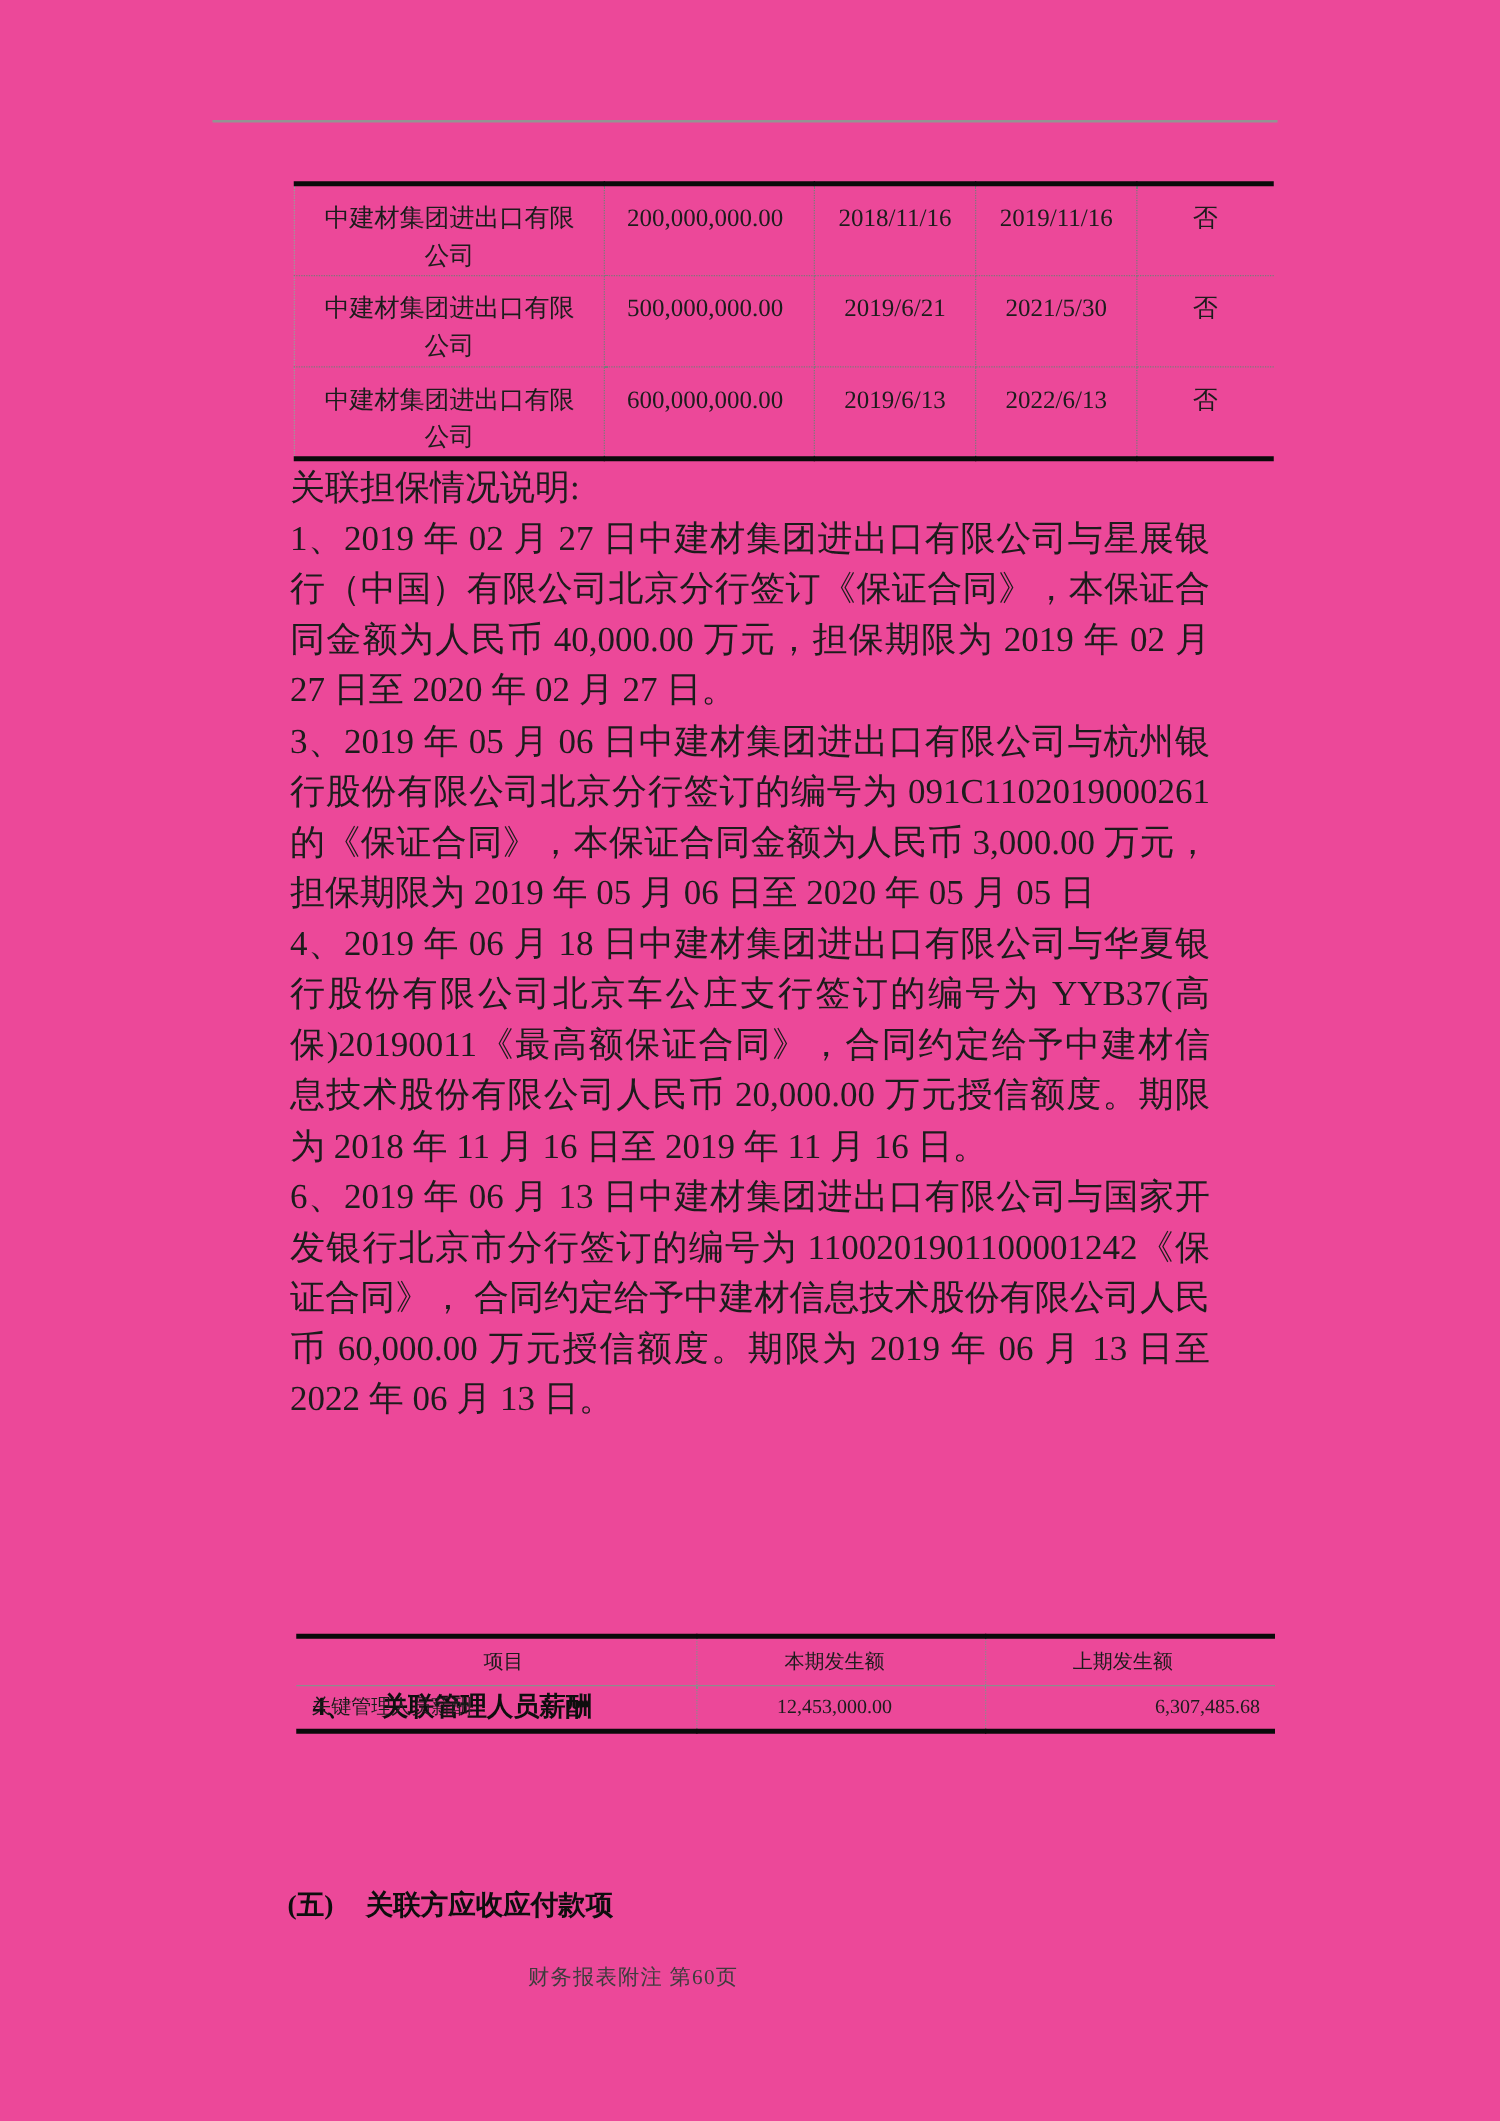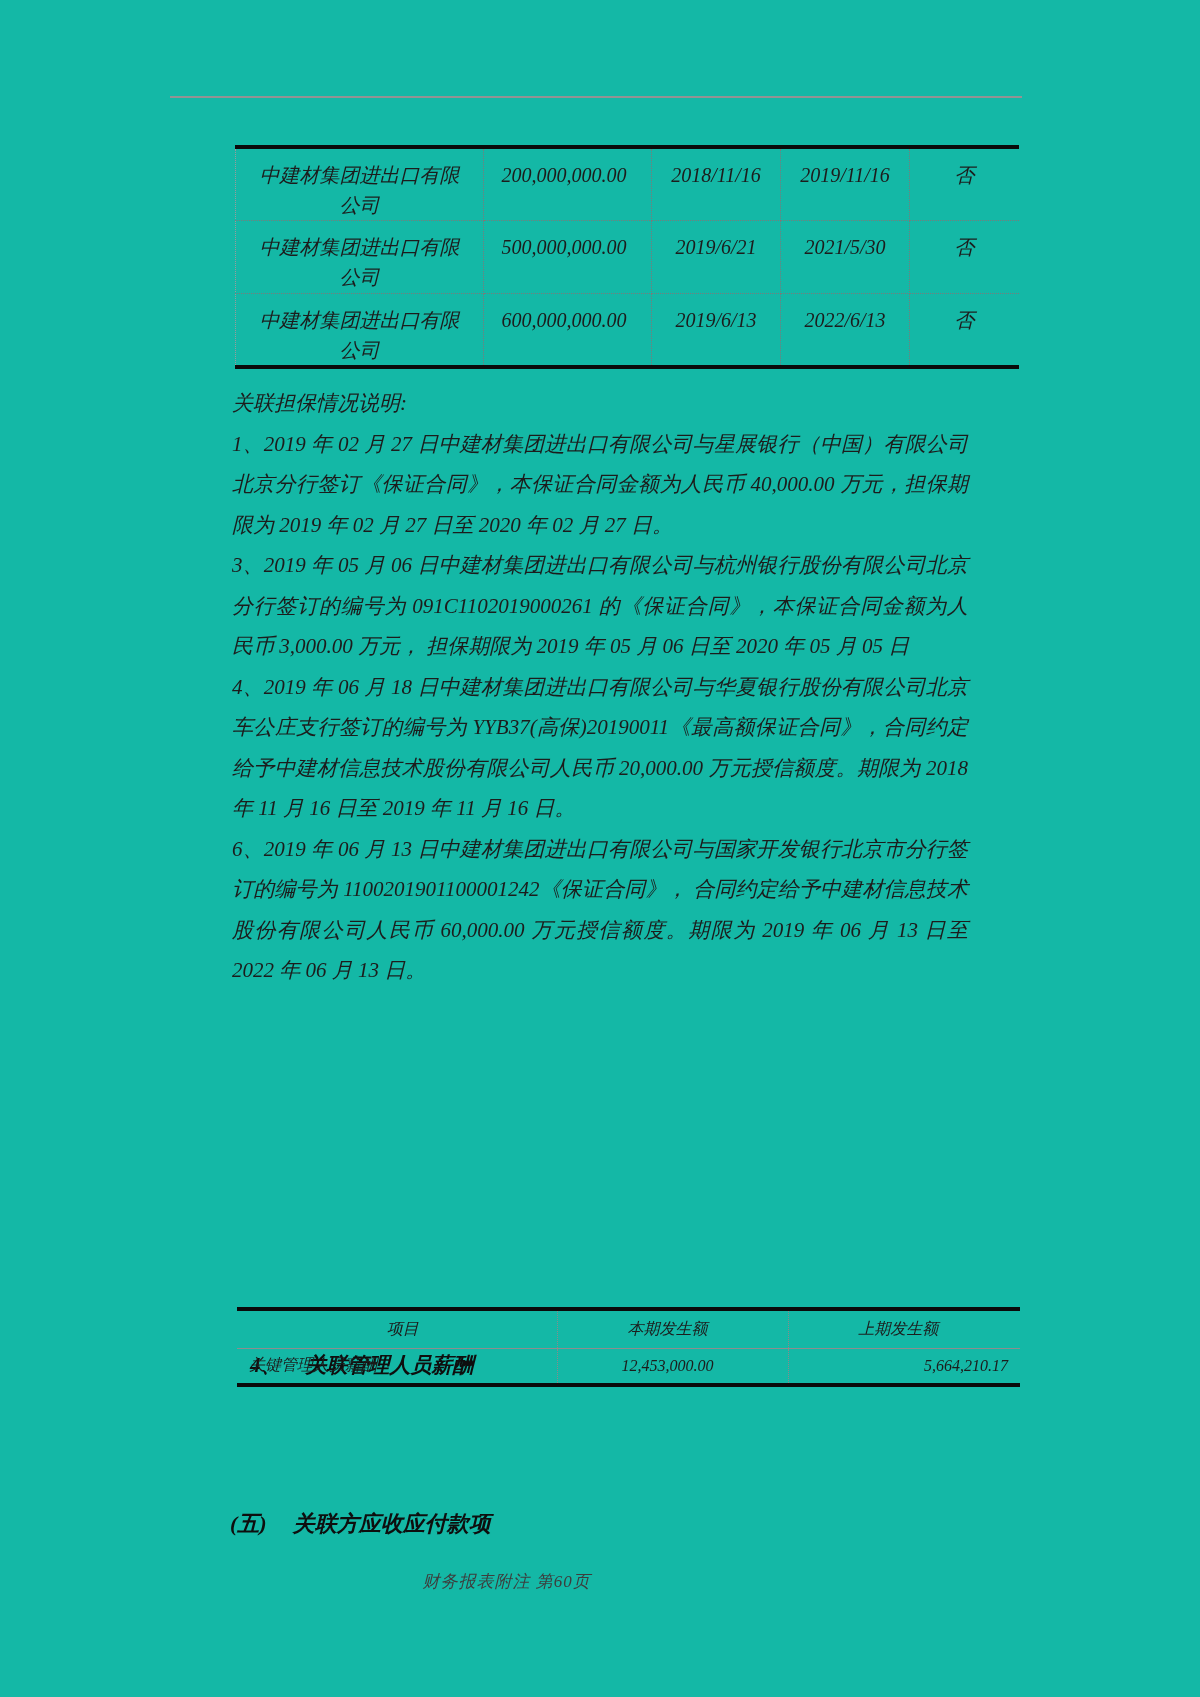--- a/index.html
+++ b/index.html
@@ -1,25 +1,24 @@
 <!DOCTYPE html>
 <html><head>
 <meta charset="utf-8">
 <style>
   * { margin:0; padding:0; box-sizing:border-box; }
   html,body { background:#e8e8e8; }
   .page {
     position:relative;
     width:1200px; height:1697px;
     margin:0 auto;
-    background:#14b8a6;
+    background:#ec4899;
     font-family:"Liberation Serif","DejaVu Serif",serif;
     color:#1c1c1c;
     overflow:hidden;
-    font-style:italic;
   }
 
   .top-rule {
     position:absolute; left:170px; top:96px;
     width:852px; height:2px; background:#939393;
   }
 
   
   table.gtable {
     position:absolute; left:235px; top:145px;
@@ -42,23 +41,22 @@
   table.gtable tr.sep td { border-bottom:1px dotted #7a7a7a; }
   td.c-company { width:248px; padding-left:22px; padding-right:22px; }
   td.c-amount  { width:168px; text-align:right; padding-right:7px; }
   td.c-date1   { width:129px; }
   td.c-date2   { width:129px; }
   td.c-flag    { width:109px; }
 
   
   .notes {
     position:absolute; left:232px; top:371px; width:736px;
-    font-size:21px; line-height:40.5px;
+    font-size:28px; line-height:40.5px;
     text-align:justify;
-    margin-top:12px;
   }
   .notes p { margin:0; }
 
   
   .sec4 {
     position:absolute; left:250px; top:1351px;
     font-size:21px; font-weight:bold; color:#0e0e0e;
     font-family:"Liberation Serif","DejaVu Serif",serif;
     white-space:nowrap;
   }
@@ -149,21 +147,21 @@
   <table class="ctable">
     <tbody>
         <tr>
       <th class="k-item">项目</th>
       <th class="k-cur">本期发生额</th>
       <th class="k-prior">上期发生额</th>
     </tr>
     <tr>
       <td class="k-item">关键管理人员薪酬</td>
       <td class="k-cur">12,453,000.00</td>
-      <td class="k-prior">5,664,210.17</td>
+      <td class="k-prior">6,307,485.68</td>
     </tr>
   </tbody>
     </table>
 
   <div class="sec5">
     <span>(五)</span><span class="sec5-label">关联方应收应付款项</span>
   </div>
 
   <div class="footer">财务报表附注  第60页</div>
 

